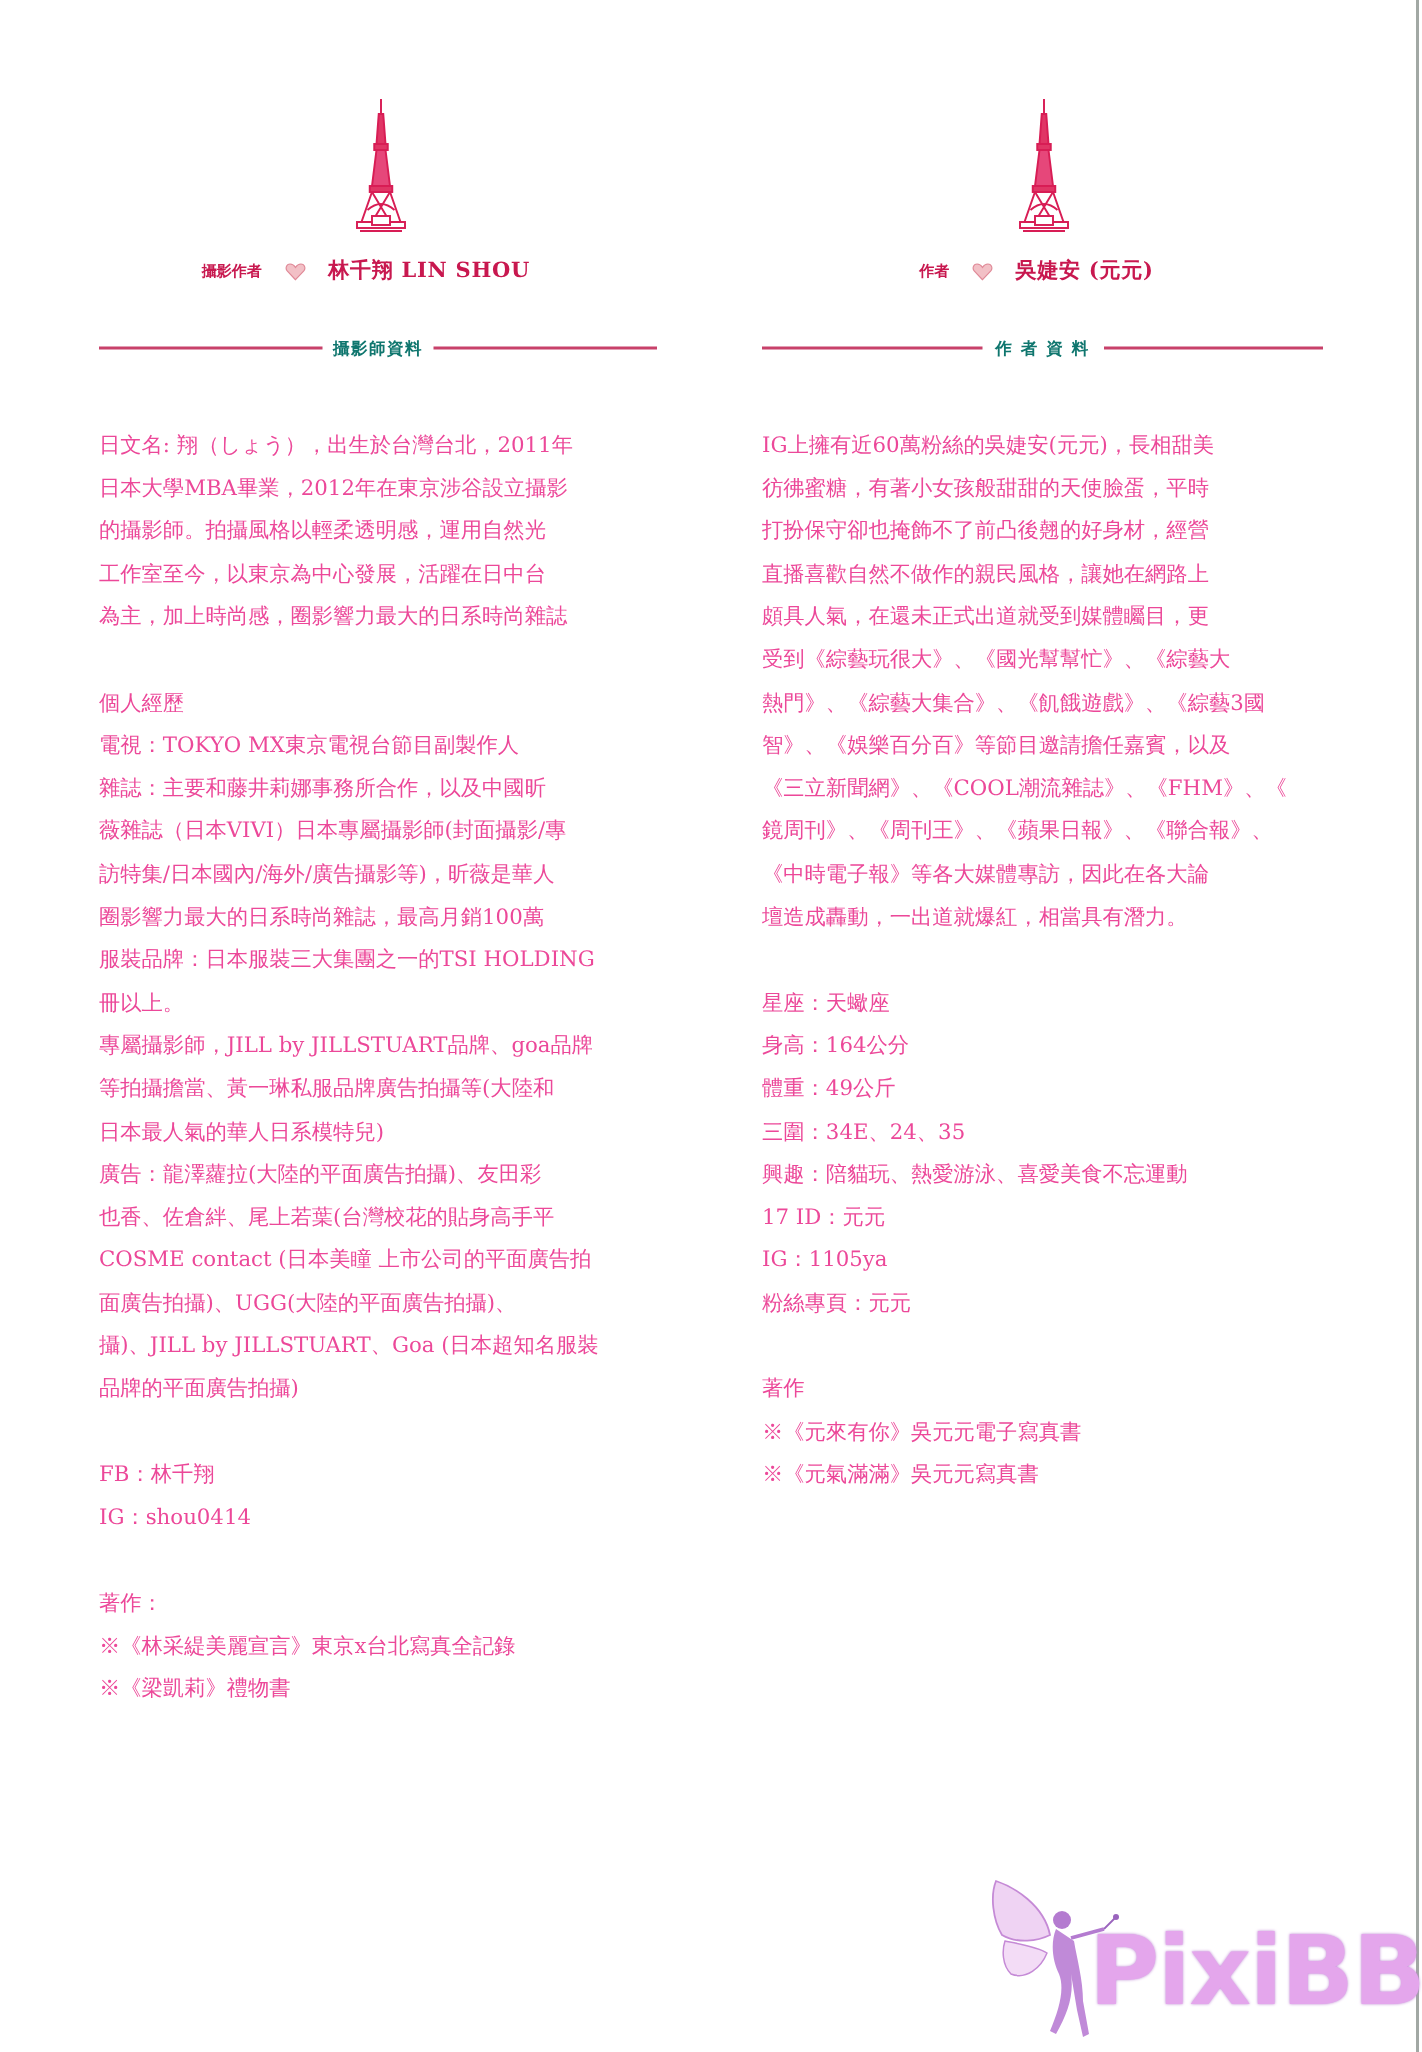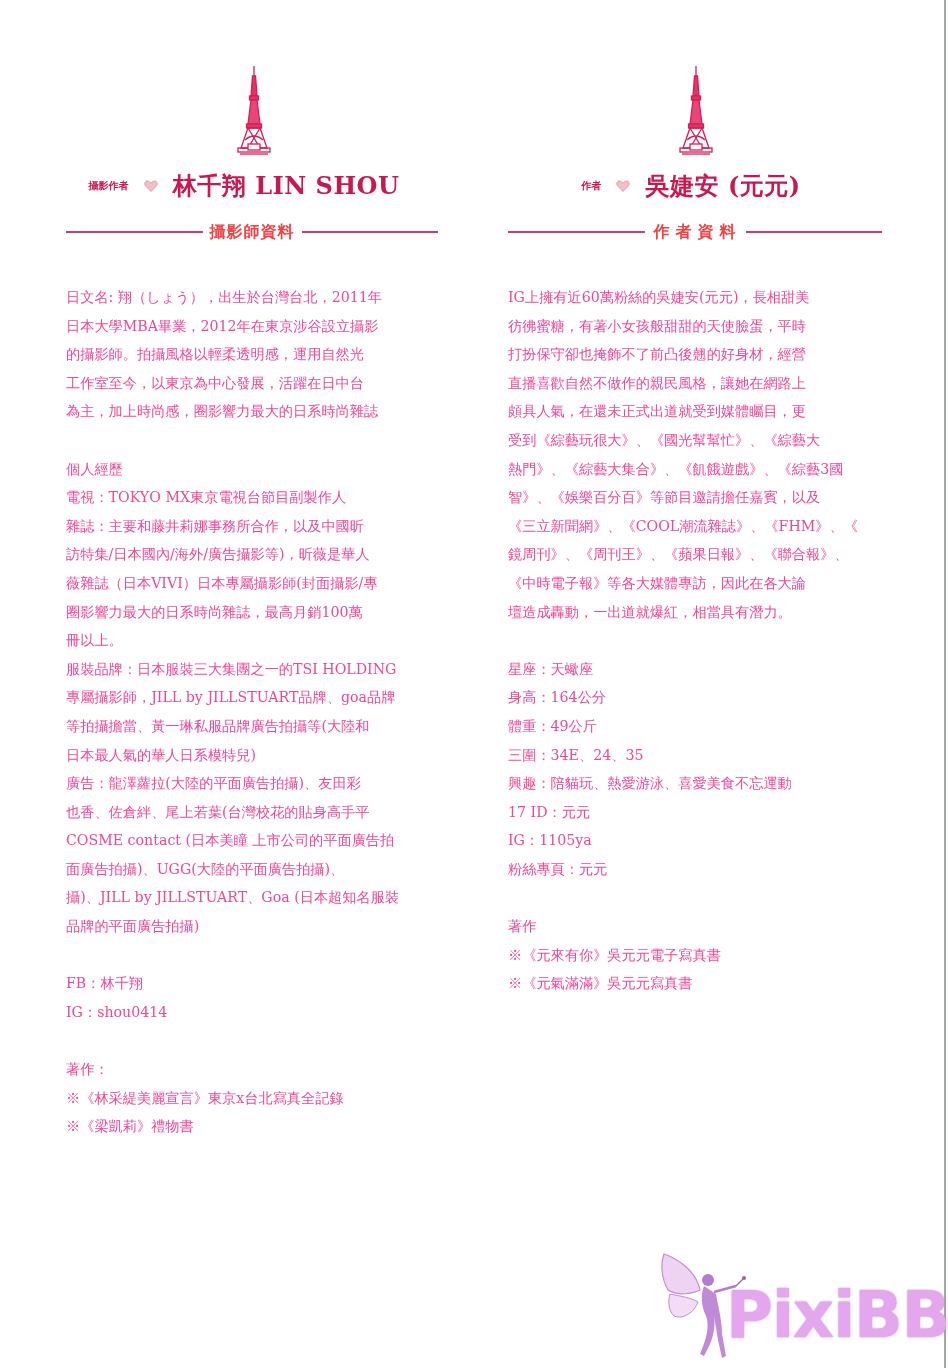--- a/index.html
+++ b/index.html
@@ -8,26 +8,26 @@
   .edge-line { position:absolute; right:2px; top:0; width:2px; height:1368px; background:#55605a; opacity:.55; }
   .col { position:absolute; top:0; }
   .col-left { left:66px; width:372px; }
   .col-right { left:508px; width:374px; }
   .tower { position:absolute; top:66px; width:40px; height:90px; }
   .col-left .tower { left:168px; }
   .col-right .tower { left:168px; }
   .title-row { position:absolute; top:170px; left:0; width:100%; text-align:center; white-space:nowrap; color:#c8184f; }
   .title-role { font-size:10px; font-weight:bold; vertical-align:middle; }
   .heart { display:inline-block; vertical-align:middle; margin:0 10px; width:14px; height:14px; }
-  .title-name { font-size:24px; font-weight:bold; vertical-align:middle; letter-spacing:0.5px; }
+  .title-name { font-size:14px; font-weight:bold; vertical-align:middle; letter-spacing:0.5px; }
   .col-left .title-row { left:-8px; }
   .col-right .title-row { left:-4px; }
   .section-rule { position:absolute; top:222px; left:0; width:100%; height:20px; display:flex; align-items:center; }
   .section-rule .line { flex:1; height:2px; background:#c8416a; }
-  .section-rule .label { padding:0 7px; font-size:16px; font-weight:bold; color:#ef4444; letter-spacing:1px; }
+  .section-rule .label { padding:0 7px; font-size:11px; font-weight:bold; color:#0f766e; letter-spacing:1px; }
   .col-right .section-rule .label { letter-spacing:6px; padding:0 4px 0 9px; }
   .body-text { position:absolute; top:283px; left:0; width:100%; font-size:14.2px; line-height:28.6px; color:#ec4899; }
   .para { margin:0; }
   .gap { height:28.6px; }
   .watermark { position:absolute; left:656px; top:1250px; width:280px; height:110px; }
   .wm-text { position:absolute; left:70px; top:28px; font-family:"DejaVu Sans","Liberation Sans",sans-serif; font-size:64px; font-weight:bold;
              color:#e4a6ec; letter-spacing:-1px; text-shadow:0 0 2px #b97fd0; }
 </style>
 </head>
 <body>
@@ -68,25 +68,25 @@
   <div class="body-text">
     <p class="para">日文名: 翔（しょう），出生於台灣台北，2011年</p>
     <p class="para">日本大學MBA畢業，2012年在東京涉谷設立攝影</p>
     <p class="para">的攝影師。拍攝風格以輕柔透明感，運用自然光</p>
     <p class="para">工作室至今，以東京為中心發展，活躍在日中台</p>
     <p class="para">為主，加上時尚感，圈影響力最大的日系時尚雜誌</p>
     <div class="gap"></div>
     <p class="para">個人經歷</p>
     <p class="para">電視：TOKYO MX東京電視台節目副製作人</p>
     <p class="para">雜誌：主要和藤井莉娜事務所合作，以及中國昕</p>
+    <p class="para">薇雜誌（日本VIVI）日本專屬攝影師(封面攝影/專</p>
     <p class="para">訪特集/日本國內/海外/廣告攝影等)，昕薇是華人</p>
-    <p class="para">薇雜誌（日本VIVI）日本專屬攝影師(封面攝影/專</p>
     <p class="para">圈影響力最大的日系時尚雜誌，最高月銷100萬</p>
+    <p class="para">服裝品牌：日本服裝三大集團之一的TSI HOLDING</p>
     <p class="para">冊以上。</p>
-    <p class="para">服裝品牌：日本服裝三大集團之一的TSI HOLDING</p>
     <p class="para">專屬攝影師，JILL by JILLSTUART品牌、goa品牌</p>
     <p class="para">等拍攝擔當、黃一琳私服品牌廣告拍攝等(大陸和</p>
     <p class="para">日本最人氣的華人日系模特兒)</p>
     <p class="para">廣告：龍澤蘿拉(大陸的平面廣告拍攝)、友田彩</p>
     <p class="para">也香、佐倉絆、尾上若葉(台灣校花的貼身高手平</p>
     <p class="para">COSME contact (日本美瞳 上市公司的平面廣告拍</p>
     <p class="para">面廣告拍攝)、UGG(大陸的平面廣告拍攝)、</p>
     <p class="para">攝)、JILL by JILLSTUART、Goa (日本超知名服裝</p>
     <p class="para">品牌的平面廣告拍攝)</p>
     <div class="gap"></div>

